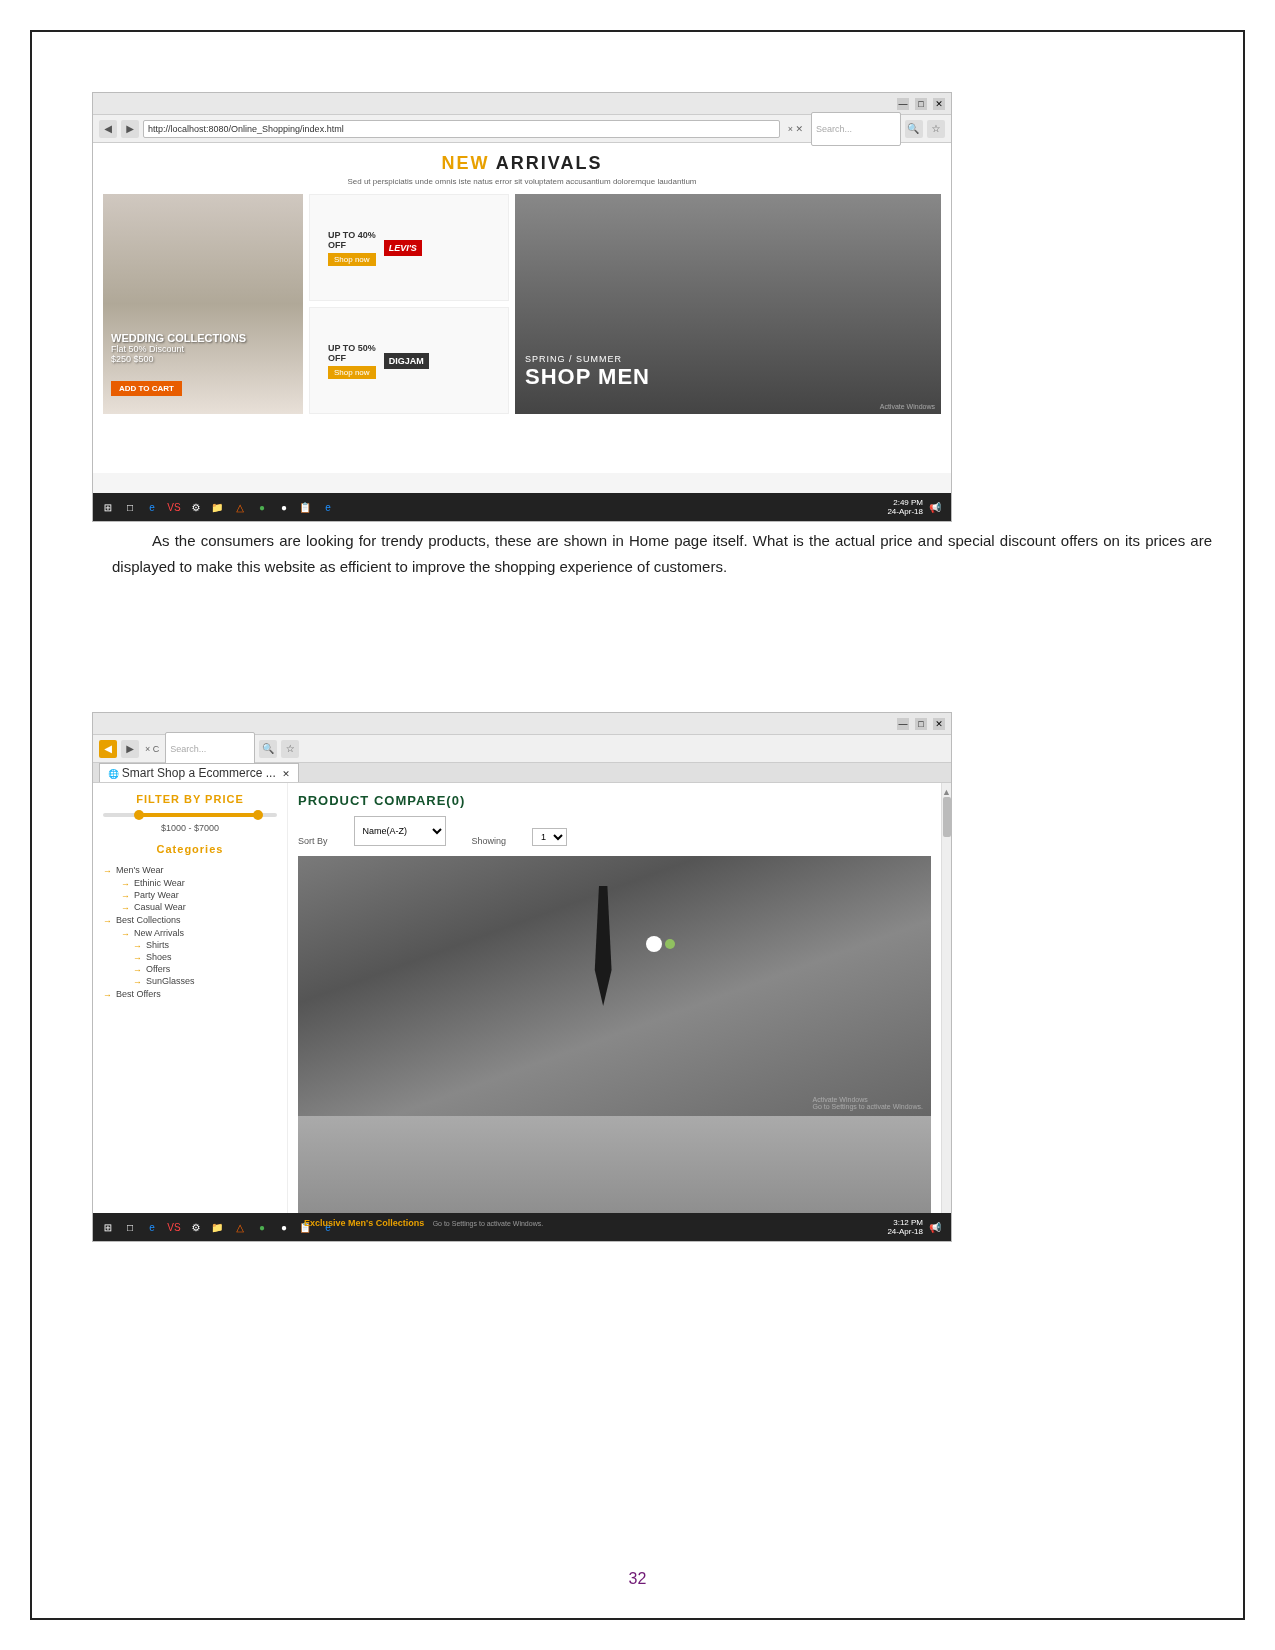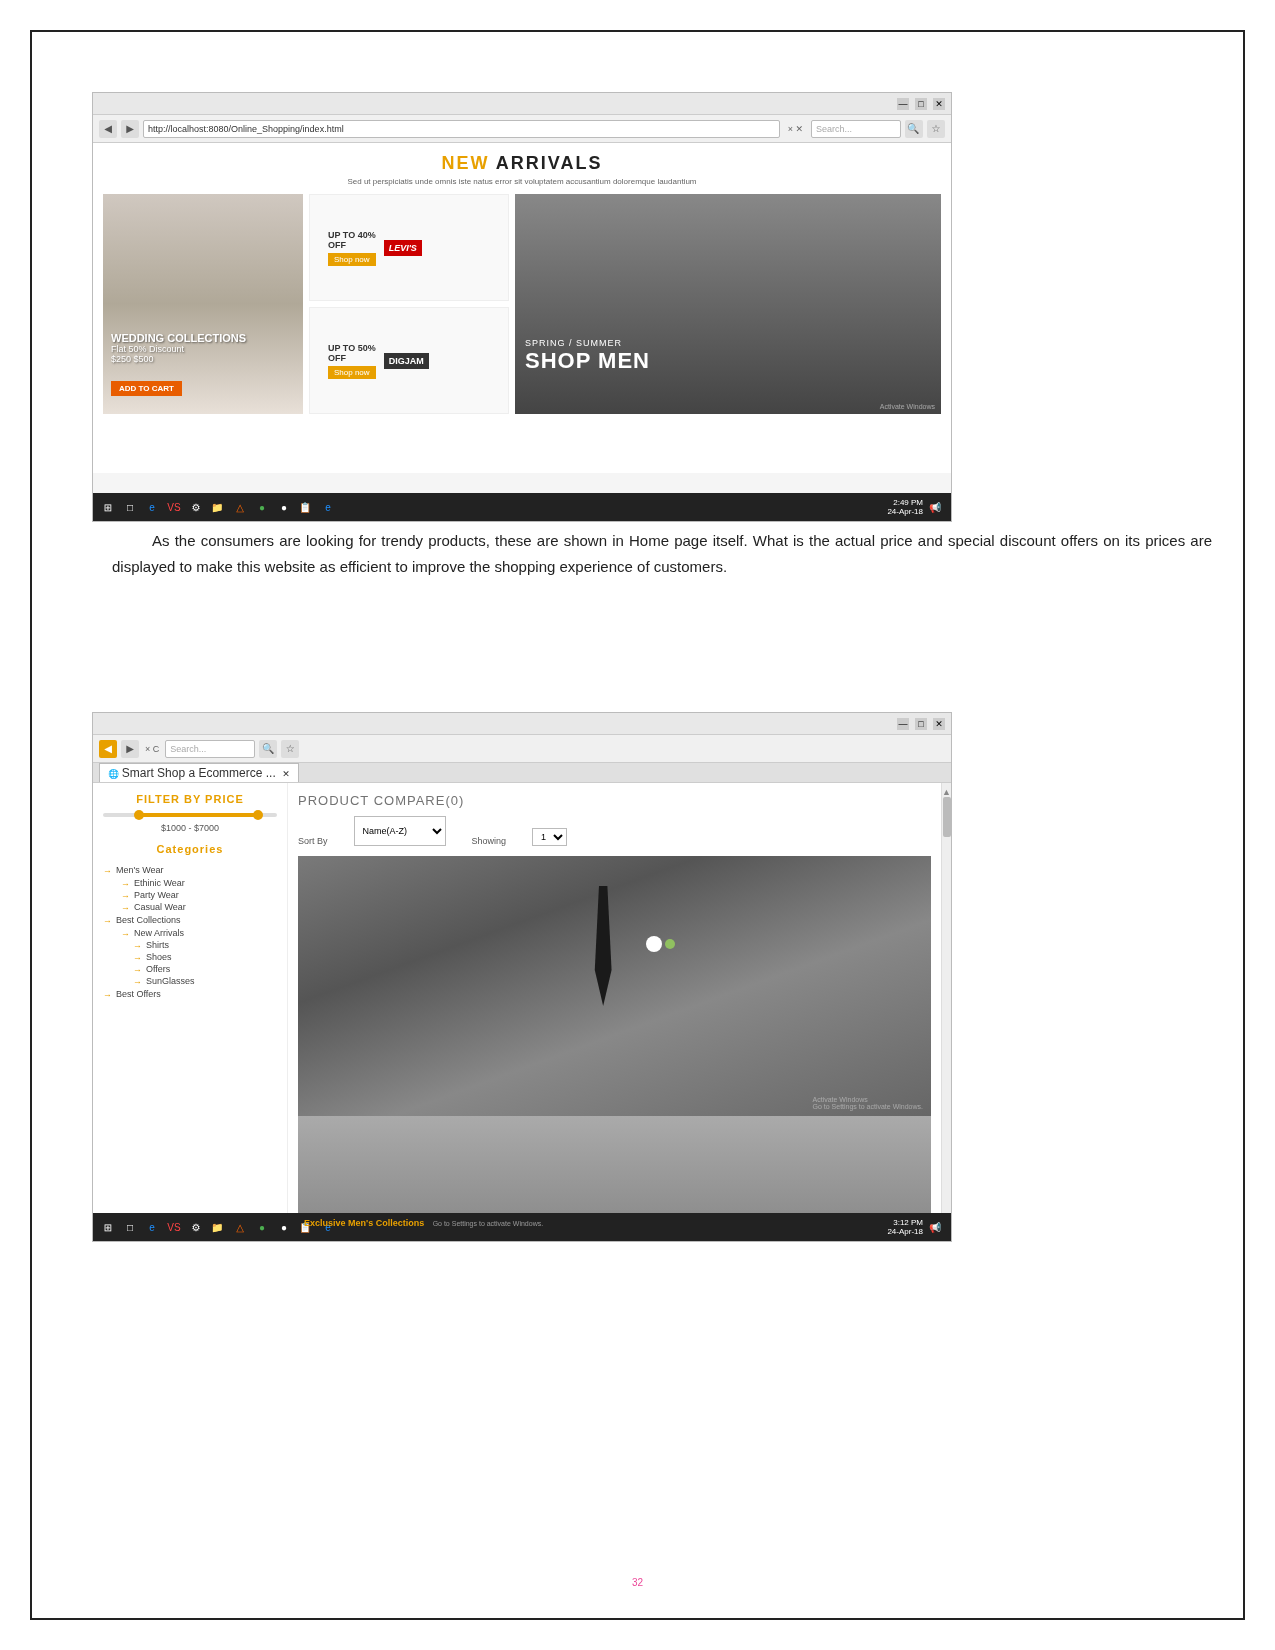--- a/index.html
+++ b/index.html
@@ -71,21 +71,21 @@
       background: #fff;
       border: 1px solid #bbb;
       border-radius: 2px;
       padding: 0 4px;
       font-size: 9px;
       color: #333;
       display: flex; align-items: center;
     }
     .addr-search-box {
       width: 90px;
-      height: 18px;
+      height: 34px;
       background: #fff;
       border: 1px solid #bbb;
       border-radius: 2px;
       padding: 0 4px;
       font-size: 9px;
       color: #aaa;
       display: flex; align-items: center;
     }
     .browser-tab-bar {
       height: 20px;
@@ -218,21 +218,21 @@
       text-align: center;
     }
     .banner-right {
       flex: 1;
       background: #888;
       position: relative;
       overflow: hidden;
     }
     .banner-right-overlay {
       position: absolute;
-      bottom: 40px;
+      bottom: 24px;
       left: 10px;
       color: #fff;
     }
     .spring-summer-text {
       font-size: 9px;
       letter-spacing: 1px;
     }
     .shop-men-text {
       font-size: 22px;
       font-weight: bold;
@@ -374,22 +374,22 @@
       font-size: 9px;
     }
     
     .main-content {
       flex: 1;
       padding: 10px;
       overflow: hidden;
     }
     .product-compare-title {
       font-size: 13px;
-      font-weight: normal;
-      color: #737373;
+      font-weight: bold;
+      color: #14532d;
       margin-bottom: 8px;
       letter-spacing: 1px;
     }
     .sort-bar {
       display: flex;
       align-items: flex-end;
       gap: 26px;
       margin-bottom: 10px;
       font-size: 9px;
       color: #555;
@@ -442,22 +442,22 @@
       height: 40px;
       background: #bbb;
       border-radius: 2px;
     }
     
     .page-number {
       position: absolute;
       bottom: 30px;
       left: 50%;
       transform: translateX(-50%);
-      font-size: 10px;
-      color: #ec4899;
+      font-size: 16px;
+      color: #701a75;
       margin-top: 8px;
     }
     
     .bride-figure {
       position: absolute;
       top: 0; left: 0; right: 0; bottom: 0;
       background: linear-gradient(180deg, #d0c8c0 0%, #b0a898 50%, #e8e0d8 100%);
     }
     
     .man-figure {

